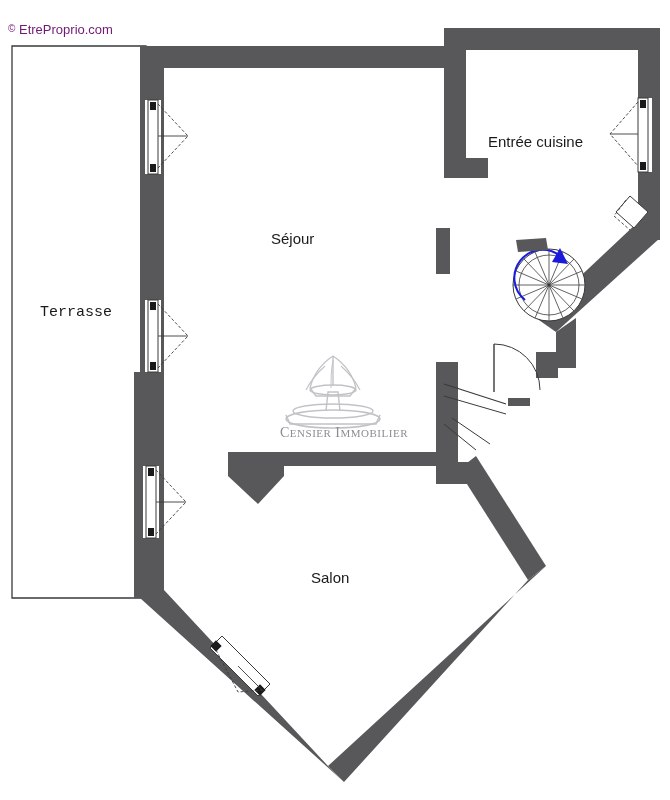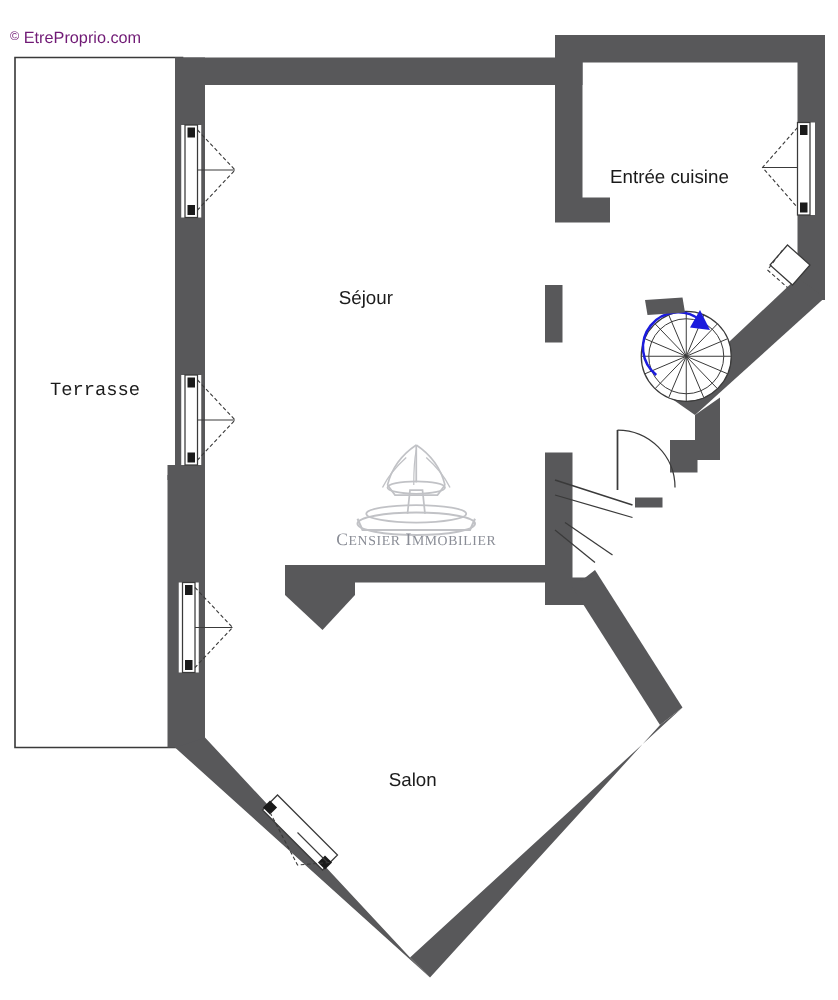--- a/index.html
+++ b/index.html
@@ -26,39 +26,39 @@
   }
   .room-label {
     position: absolute;
     color: #1a1a1a;
     font-size: 15px;
     font-family: "Liberation Sans", sans-serif;
     white-space: nowrap;
   }
   #label-terrasse { left: 40px; top: 304px; font-family: Liberation Mono, monospace; }
   #label-sejour   { left: 271px; top: 230px; }
-  #label-salon    { left: 311px; top: 569px; margin-top: 47px; }
+  #label-salon    { left: 311px; top: 569px; }
   #label-entree   { left: 488px; top: 122px; margin-top: 11px; }
 
   #watermark-topleft {
     position: absolute;
     left: 8px;
     top: 22px;
     font-size: 13px;
     color: #701a75;
     white-space: nowrap;
     font-family: "Liberation Sans", sans-serif;
   }
   #watermark-topleft .wm-c {
     font-size: 10px;
     vertical-align: 2px;
   }
   #logo-block {
     position: absolute;
-    left: 253px;
+    left: 264px;
     top: 355px;
     width: 160px;
     height: 90px;
   }
   #logo-text {
     position: absolute;
     left: 0px;
     top: 70px;
     width: 160px;
     text-align: center;

